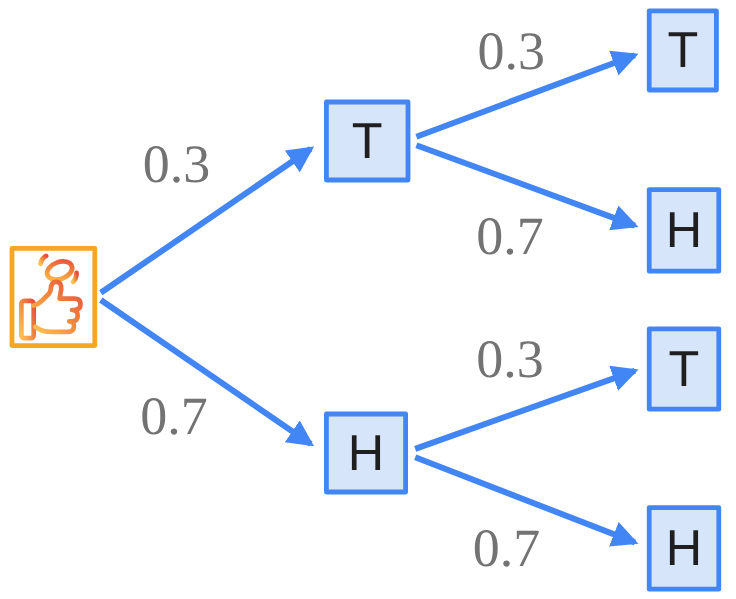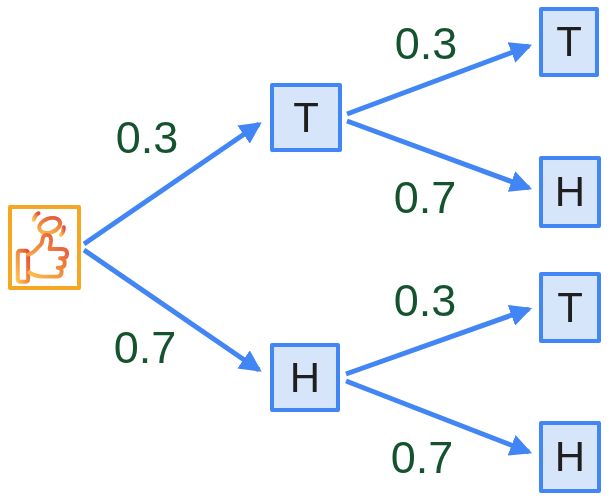--- a/index.html
+++ b/index.html
@@ -33,22 +33,22 @@
     left:8px;top:205px;width:73px;height:85px;
     box-sizing:border-box;
     background:#ffffff;
     border:4px solid #F5A623;
     border-radius:2px;
     display:flex;align-items:center;justify-content:center;
   }
   .prob{
     position:absolute;z-index:2;
     transform:translate(-50%,-50%);
-    font-family:Liberation Sans, sans-serif;
-    font-size:45px;color:#14532d;
+    font-family:Liberation Serif, serif;
+    font-size:45px;color:#737373;
     line-height:1;white-space:nowrap;
   }
   .prob-root-t{left:147px;top:137px;}
   .prob-root-h{left:145px;top:347px;}
   .prob-t-t{left:426px;top:43px;}
   .prob-t-h{left:425px;top:197px;}
   .prob-h-t{left:425px;top:300px;}
   .prob-h-h{left:422px;top:457px;}
 </style>
 </head>

